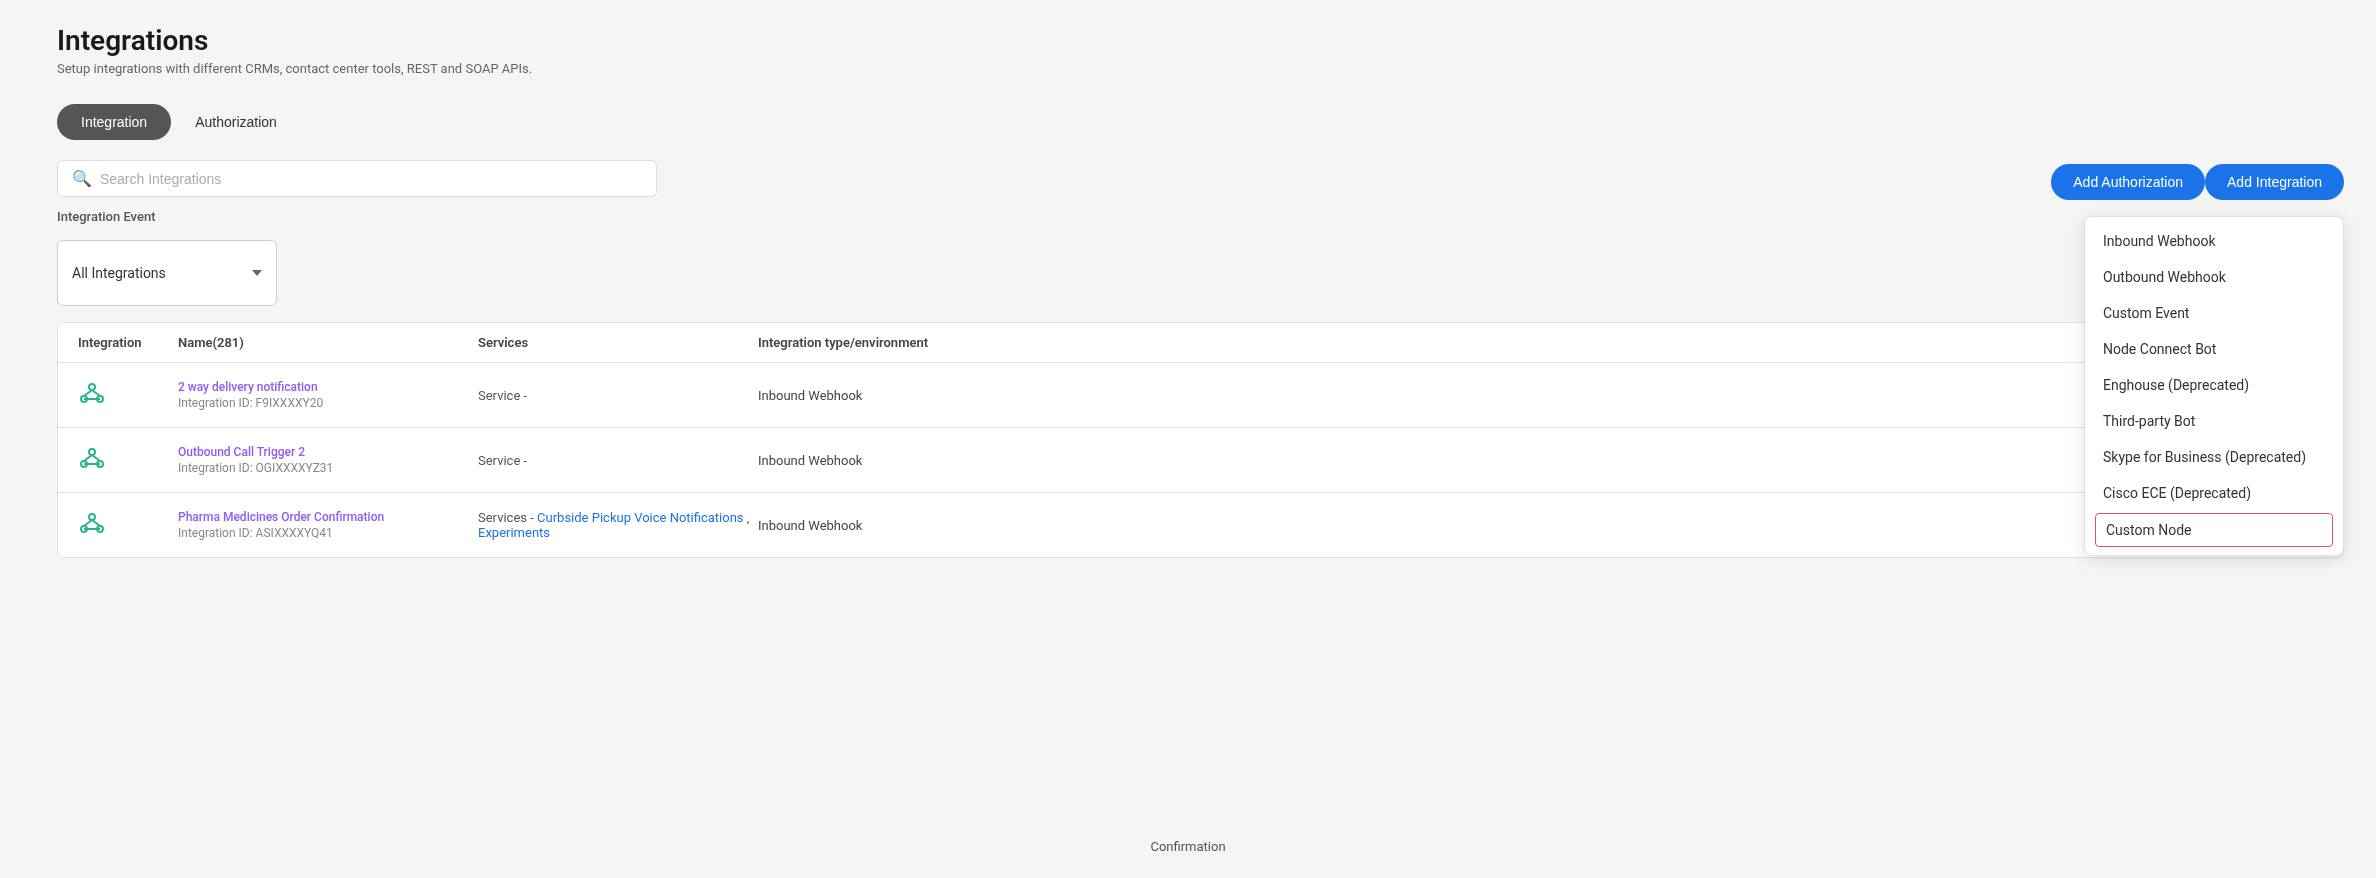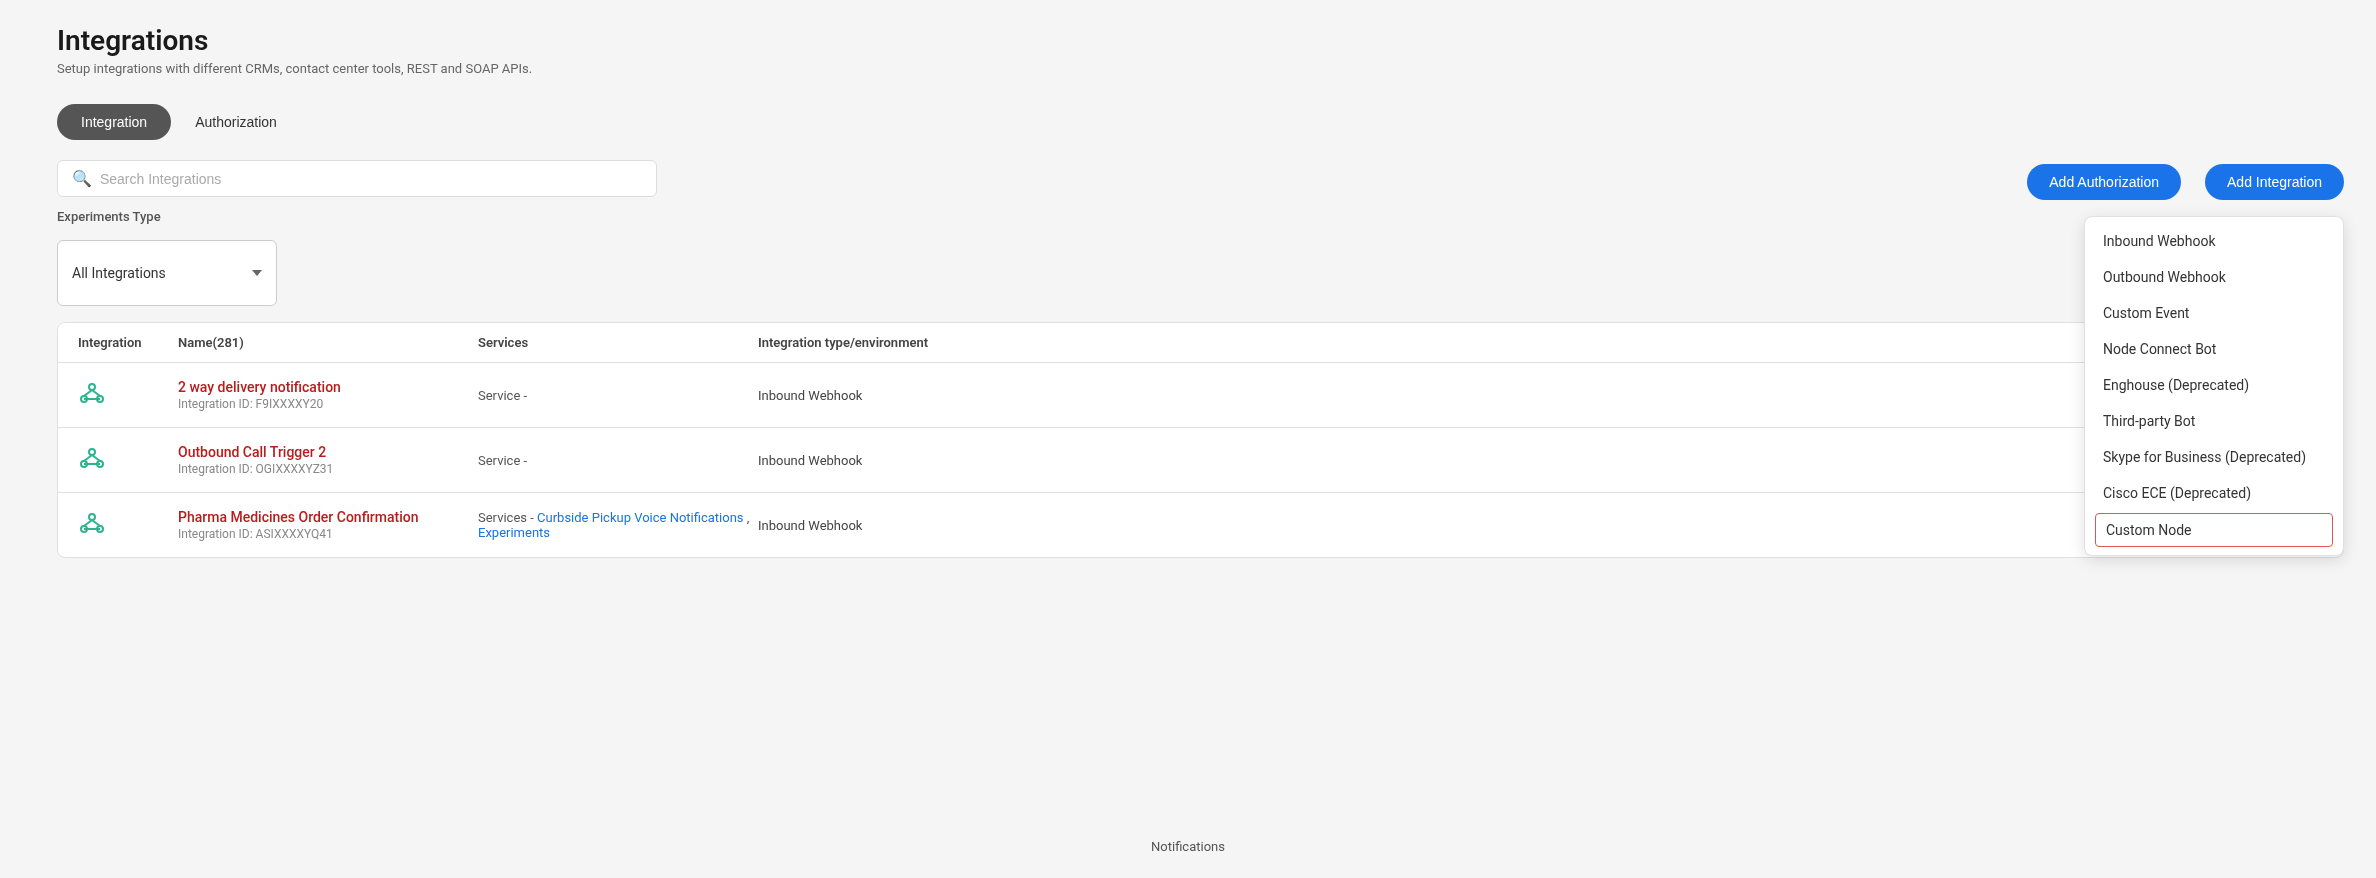--- a/index.html
+++ b/index.html
@@ -99,21 +99,21 @@
       border-radius: 6px;
       padding: 24px 14px;
       width: 220px;
       background: #fff;
       font-size: 14px;
       cursor: pointer;
       color: #333;
     }
     .right-buttons {
       display: flex;
-      gap: 24px;
+      gap: 0;
       padding-top: 4px;
     }
     .btn-add-auth {
       background: #1a73e8;
       color: #fff;
       border: none;
       border-radius: 20px;
       padding: 10px 22px;
       font-size: 14px;
       font-weight: 500;
@@ -149,23 +149,23 @@
     }
     .table-row {
       display: grid;
       grid-template-columns: 100px 300px 280px 1fr;
       padding: 16px 20px;
       border-bottom: 1px solid #e0e0e0;
       align-items: center;
     }
     .table-row:last-child { border-bottom: none; }
     .row-name {
-      font-size: 14px;
-      font-weight: 500;
-      color: #b91c1c;
+      font-size: 12px;
+      font-weight: 500;
+      color: #8b5cf6;
     }
     .row-id {
       font-size: 12px;
       color: #888;
       margin-top: 2px;
     }
     .row-services {
       font-size: 13px;
       color: #555;
     }
@@ -235,21 +235,21 @@
 
   <div class="top-controls">
     <div class="left-controls">
 
       <div class="search-box">
         <span class="search-icon">🔍</span>
         <input class="search-input" type="text" placeholder="Search Integrations" style="">
       </div>
 
       <div class="filter-row">
-        <div class="filter-label" style="margin-bottom:4px; display:block">Experiments Type</div>
+        <div class="filter-label" style="margin-bottom:4px; display:block">Integration Event</div>
       </div>
       <div class="filter-select">
         <span>All Integrations</span>
         <span class="chevron-down"></span>
       </div>
     </div>
 
     <div style="position:relative;">
       <div class="right-buttons">
         <button class="btn-add-auth">Add Authorization</button>
@@ -335,13 +335,13 @@
         <span>Services -</span>
         <a href="#" class="link">Curbside Pickup Voice Notifications</a>
         <span> , </span>
         <a href="#" class="link">Experiments</a>
       </div>
       <div class="row-type">Inbound Webhook</div>
     </div>
   </div>
 </div>
 
-<div class="bottom-notifications">Notifications</div>
+<div class="bottom-notifications">Confirmation</div>
 
 </body></html>

